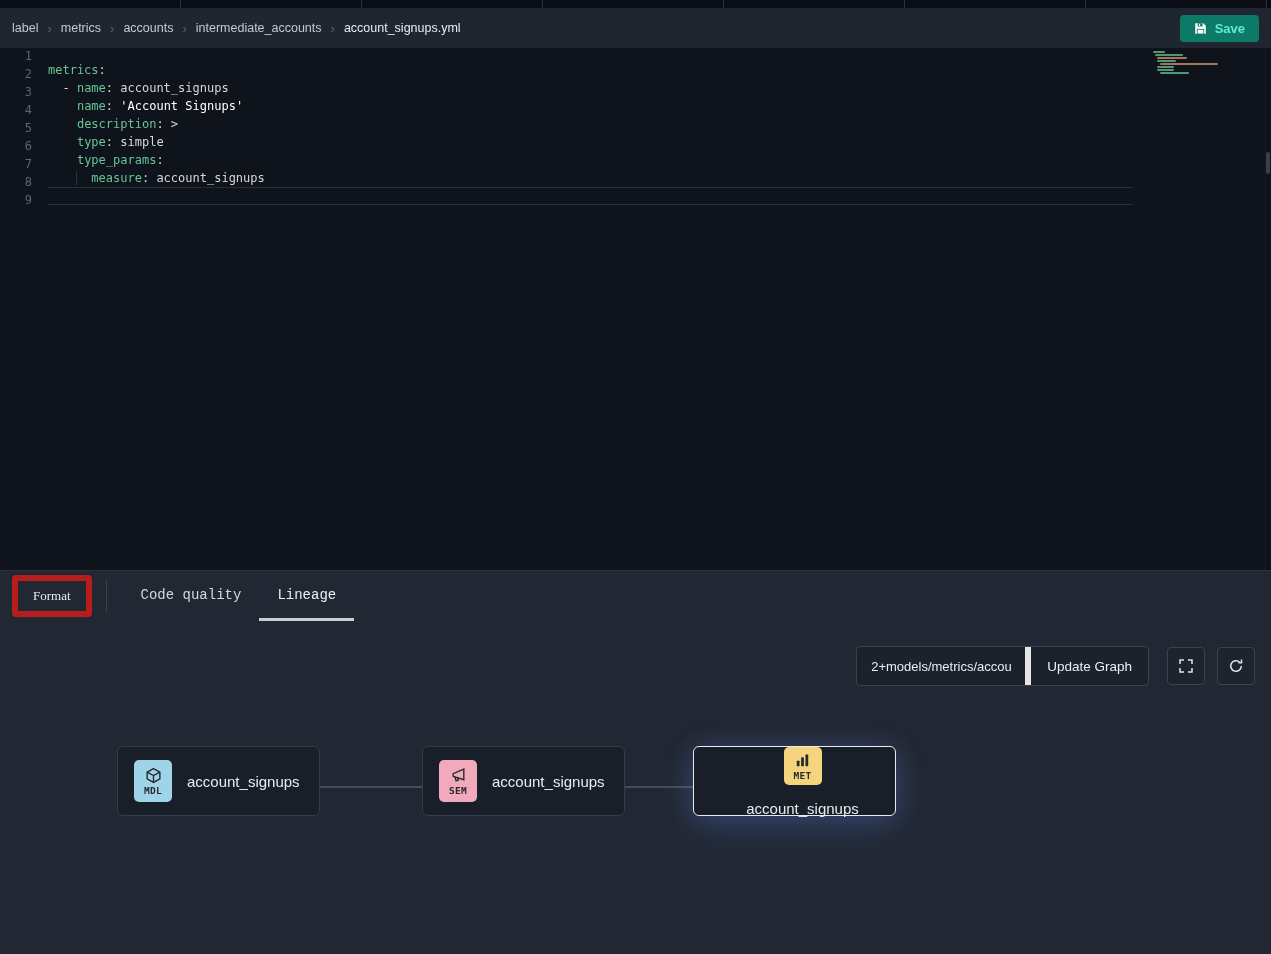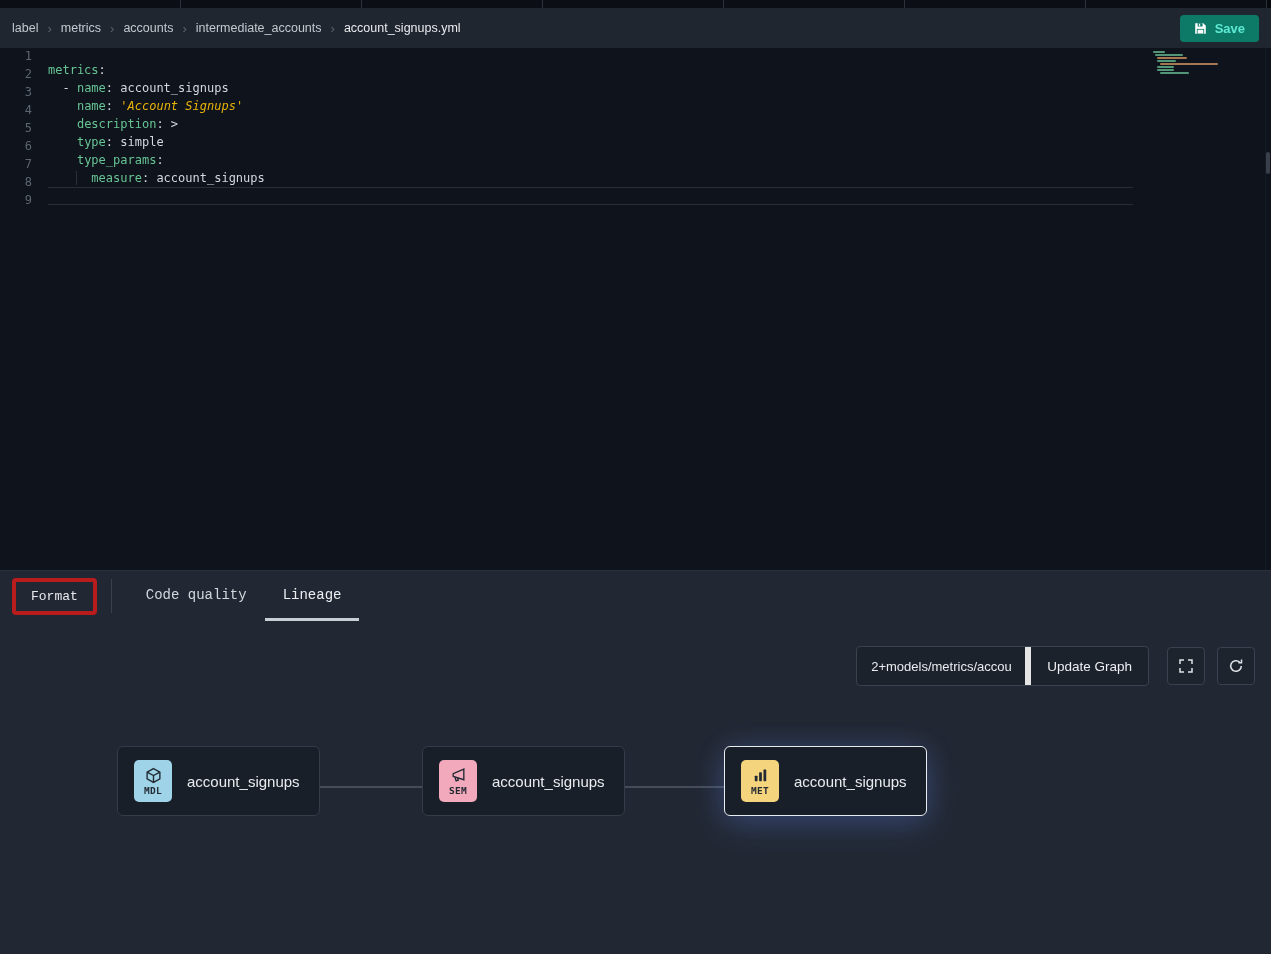--- a/index.html
+++ b/index.html
@@ -26,36 +26,36 @@
 
   
   .editor { position:relative; height:522px; background:#0e131c; display:flex; }
   .gutter { flex:0 0 48px; padding-top:1px; }
   .ln { height:18px; line-height:18px; text-align:right; padding-right:16px;
         color:#5d6570; font:12px "DejaVu Sans Mono", monospace; }
   .code { padding-top:13px; font:12px "DejaVu Sans Mono", monospace; color:#d5d8dd; }
   .codeline { height:18px; line-height:18px; white-space:pre; }
   .codeline.active { width:1085px; border-top:1px solid #272e38; border-bottom:1px solid #272e38; line-height:16px; }
   .tk-key { color:#67c594; }
-  .tk-str { color:#eab308;font-style:italic; }
+  .tk-str { color:#ffffff; }
   .tk-plain { color:#d5d8dd; }
   .tk-ig { box-shadow: inset -1px 0 0 #2a313c; }
 
   .minimap { position:absolute; top:3px; right:56px; width:62px; }
   .mm-row { height:2px; margin-bottom:1px; border-radius:1px; opacity:.85; }
 
   .vscroll { position:absolute; top:0; right:0; bottom:0; width:6px; border-left:1px solid #161c26; }
   .vscroll .handle { position:absolute; top:104px; right:1px; width:4px; height:22px; background:#39404b; border-radius:2px; }
 
   
   .bottom { position:relative; height:384px; background:#222833; border-top:1px solid #2c323d; }
   .panel-head { height:50px; display:flex; align-items:stretch; }
-  .format-btn { align-self:center; margin-left:12px; padding:7px 15px; border:4px solid #b91c1c;
+  .format-btn { align-self:center; margin-left:12px; padding:7px 15px; border:6px solid #b91c1c;
     border-radius:4px; color:#e8eaee; font-size:13px; background:transparent; cursor:pointer;
-    font-family:Liberation Mono, monospace; }
+    font-family:Liberation Serif, serif; }
   .head-divider { width:1px; background:#3a4149; margin:8px 0 8px 14px; }
   .tabs { display:flex; margin-left:16px; }
   .tab { display:flex; align-items:center; padding:0 18px; font-size:14px; color:#d3d7de;
     cursor:pointer; border-bottom:3px solid transparent;font-family:Liberation Mono, monospace; }
   .tab.active { color:#eceef2; border-bottom-color:#c9ced6; }
 
   .controls { position:absolute; top:75px; right:16px; display:flex; align-items:center; }
   .selector-group { display:flex; height:40px; border:1px solid #3a4250; border-radius:4px;
     overflow:hidden; background:#1c222c; align-items:stretch; }
   .selector-input { background:transparent; border:none; outline:none; color:#e9ebef;
@@ -209,21 +209,21 @@
       <div class="node" style="left: 422px;">
         <div class="tile" style="background: rgb(242, 169, 188);">
           <svg width="17" height="17" viewBox="0 0 16 16" fill="none" stroke="#232a33" stroke-width="1.3">
             <path d="M13 2 3 6.2v2.6L13 12z"></path>
             <path d="M4.6 9.4 5.8 13l2-.7-.9-2.7"></path>
           </svg>
           <span class="tile-label">SEM</span>
         </div>
         <span class="node-label">account_signups</span>
       </div>
-      <div class="node selected" style="left: 724px;">
+      <div class="node selected" style="left: 693px; flex-direction: column;">
         <div class="tile" style="background: rgb(244, 212, 124);">
           <svg width="17" height="17" viewBox="0 0 16 16" fill="#232a33">
             <rect x="2.6" y="8.2" width="2.6" height="5.2" rx="0.6"></rect>
             <rect x="6.7" y="5" width="2.6" height="8.4" rx="0.6"></rect>
             <rect x="10.8" y="2.4" width="2.6" height="11" rx="0.6"></rect>
           </svg>
           <span class="tile-label">MET</span>
         </div>
         <span class="node-label">account_signups</span>
       </div>

